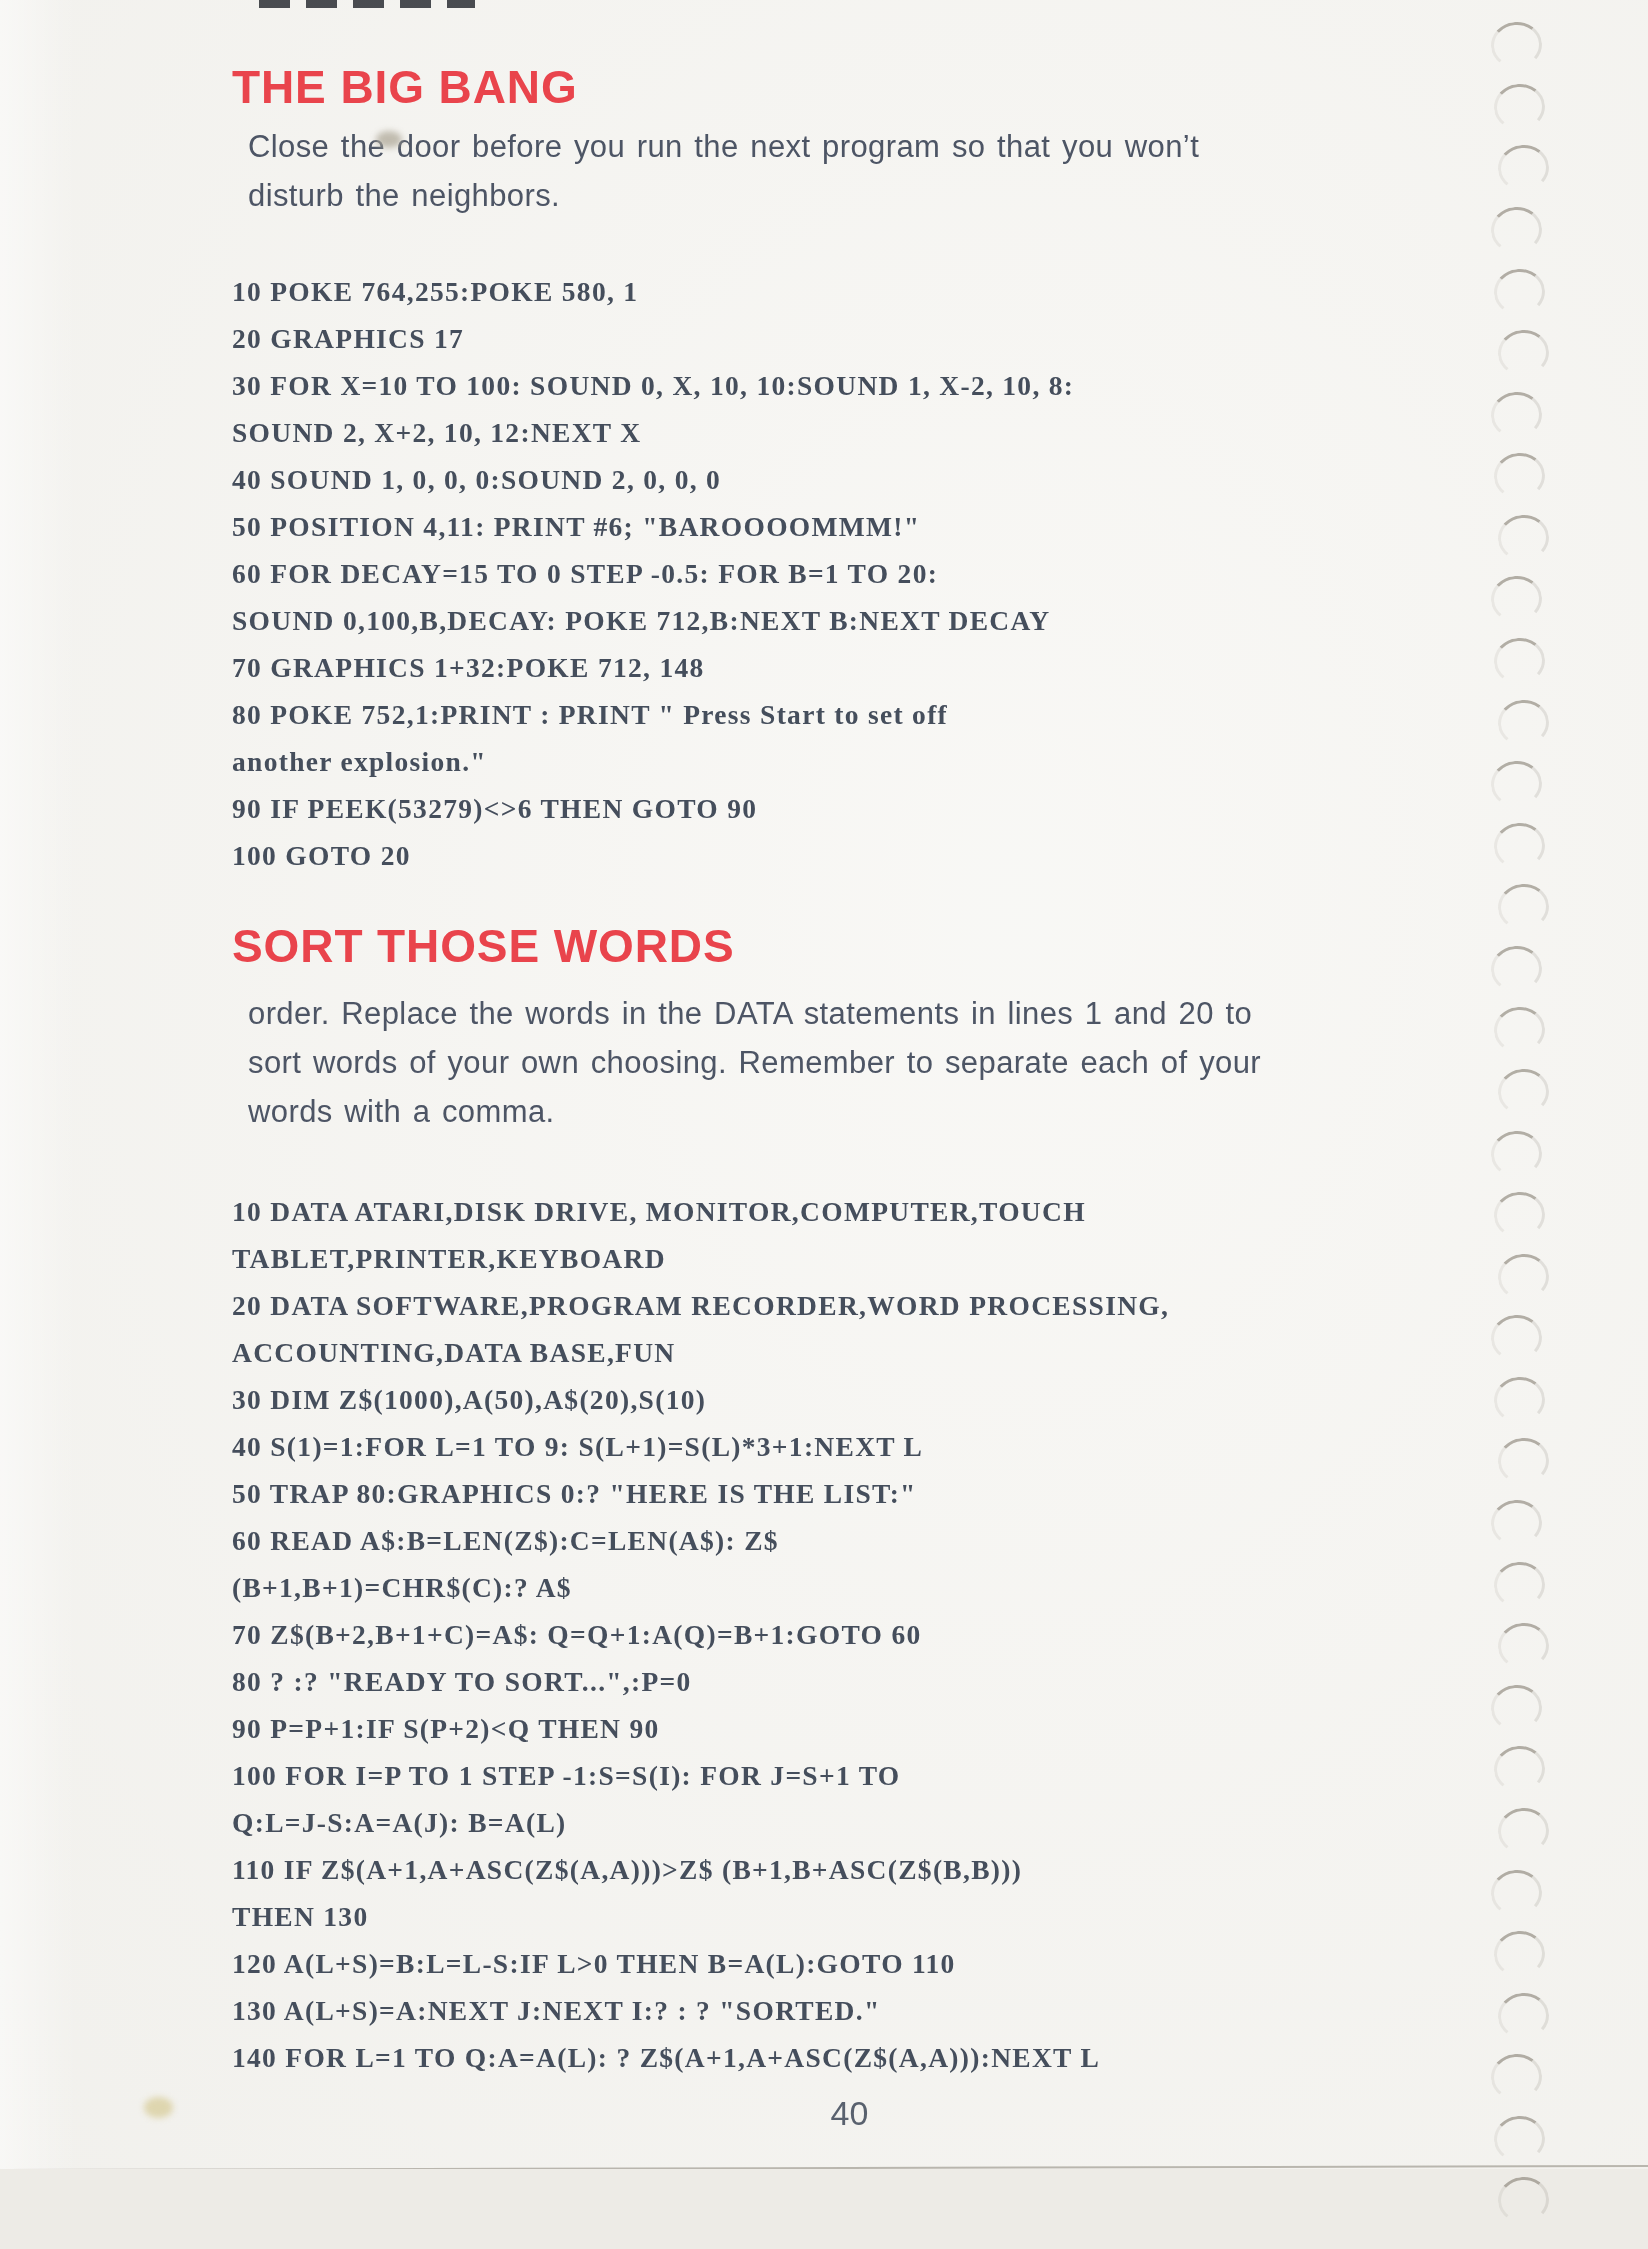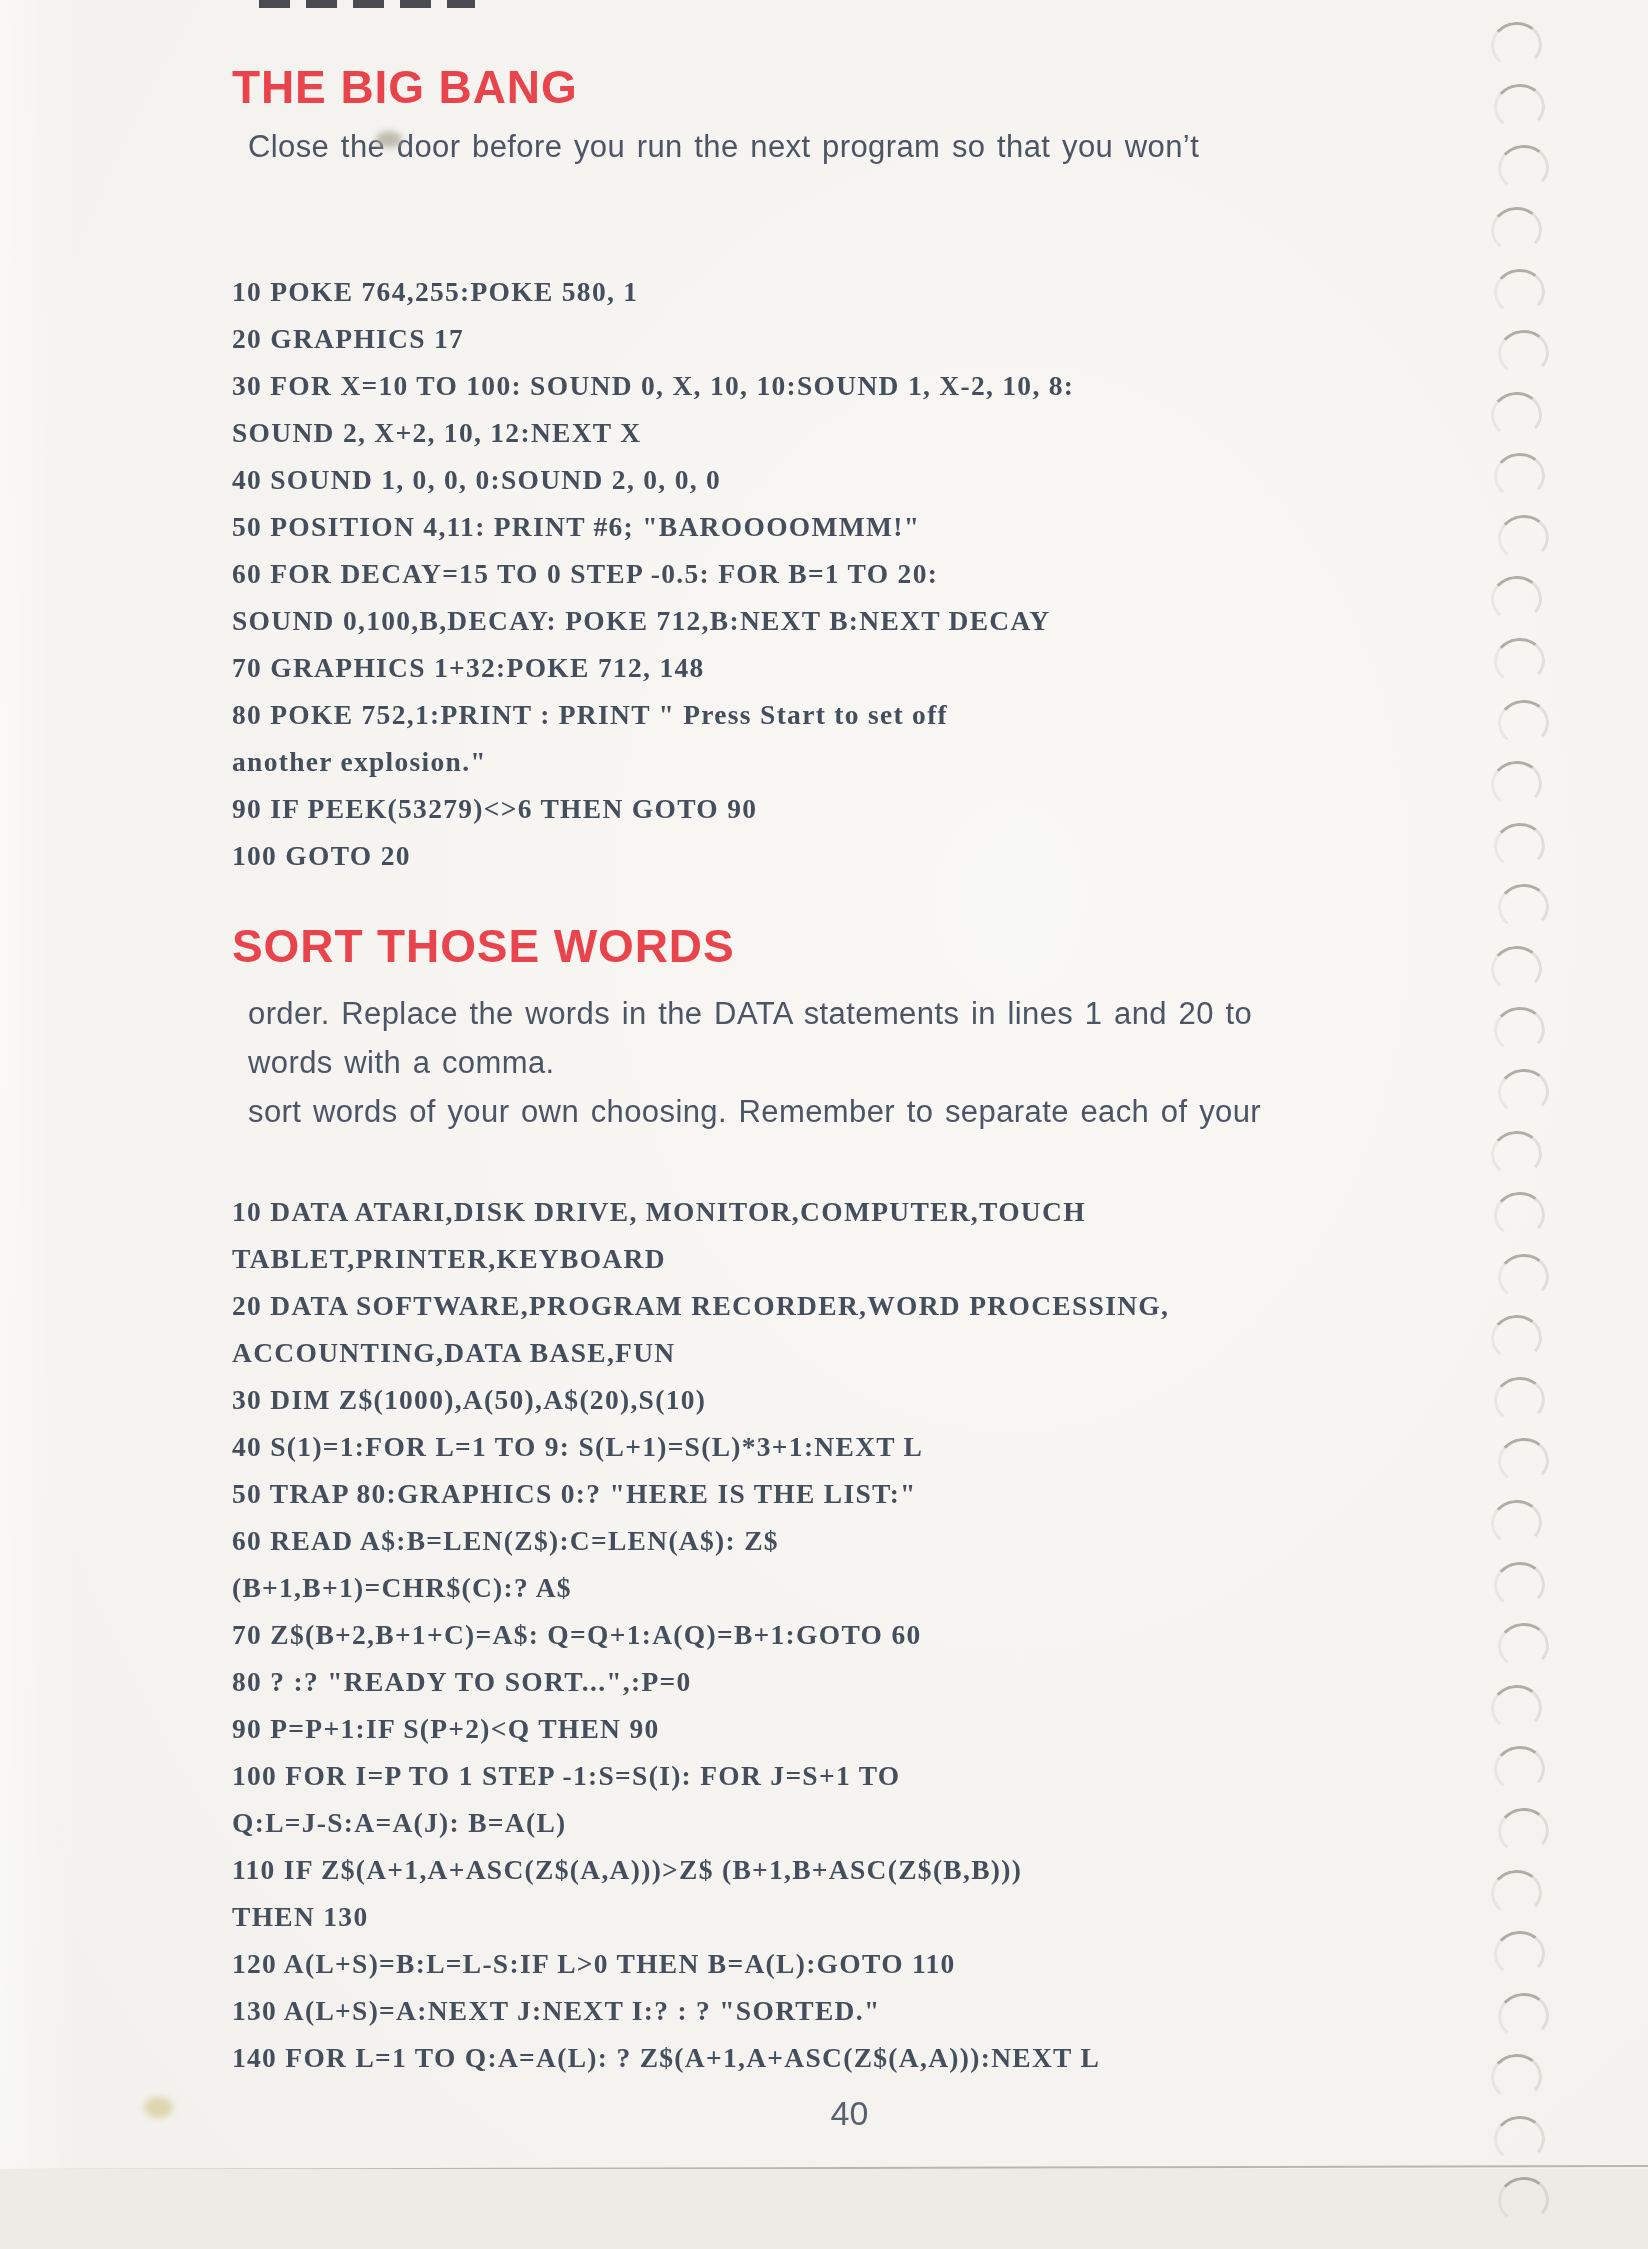--- a/index.html
+++ b/index.html
@@ -86,30 +86,31 @@
 <body>
 
 <div class="page">
 
   <div class="top-fragment"></div>
 
   <div class="section sec1">
     <div class="heading">THE BIG BANG</div>
     <div class="intro">
         <div class="intro-line">Close the door before you run the next program so that you won’t</div>
+        <div class="intro-line">disturb the neighbors.</div>
       </div>
     <div class="codeblock"><div class="code-line">10 POKE 764,255:POKE 580, 1</div><div class="code-line">20 GRAPHICS 17</div><div class="code-line">30 FOR X=10 TO 100: SOUND 0, X, 10, 10:SOUND 1, X-2, 10, 8:</div><div class="code-line">SOUND 2, X+2, 10, 12:NEXT X</div><div class="code-line">40 SOUND 1, 0, 0, 0:SOUND 2, 0, 0, 0</div><div class="code-line">50 POSITION 4,11: PRINT #6; "BAROOOOMMM!"</div><div class="code-line">60 FOR DECAY=15 TO 0 STEP -0.5: FOR B=1 TO 20:</div><div class="code-line">SOUND 0,100,B,DECAY: POKE 712,B:NEXT B:NEXT DECAY</div><div class="code-line">70 GRAPHICS 1+32:POKE 712, 148</div><div class="code-line">80 POKE 752,1:PRINT : PRINT " Press Start to set off</div><div class="code-line">another explosion."</div><div class="code-line">90 IF PEEK(53279)&lt;&gt;6 THEN GOTO 90</div><div class="code-line">100 GOTO 20</div></div>
   </div>
 
   <div class="section sec2">
     <div class="heading">SORT THOSE WORDS</div>
     <div class="intro">
         <div class="intro-line">order. Replace the words in the DATA statements in lines 1 and 20 to</div>
+        <div class="intro-line">sort words of your own choosing. Remember to separate each of your</div>
         <div class="intro-line">words with a comma.</div>
-        <div class="intro-line">sort words of your own choosing. Remember to separate each of your</div>
       </div>
     <div class="codeblock"><div class="code-line">10 DATA ATARI,DISK DRIVE, MONITOR,COMPUTER,TOUCH</div><div class="code-line">TABLET,PRINTER,KEYBOARD</div><div class="code-line">20 DATA SOFTWARE,PROGRAM RECORDER,WORD PROCESSING,</div><div class="code-line">ACCOUNTING,DATA BASE,FUN</div><div class="code-line">30 DIM Z$(1000),A(50),A$(20),S(10)</div><div class="code-line">40 S(1)=1:FOR L=1 TO 9: S(L+1)=S(L)*3+1:NEXT L</div><div class="code-line">50 TRAP 80:GRAPHICS 0:? "HERE IS THE LIST:"</div><div class="code-line">60 READ A$:B=LEN(Z$):C=LEN(A$): Z$</div><div class="code-line">(B+1,B+1)=CHR$(C):? A$</div><div class="code-line">70 Z$(B+2,B+1+C)=A$: Q=Q+1:A(Q)=B+1:GOTO 60</div><div class="code-line">80 ? :? "READY TO SORT...",:P=0</div><div class="code-line">90 P=P+1:IF S(P+2)&lt;Q THEN 90</div><div class="code-line">100 FOR I=P TO 1 STEP -1:S=S(I): FOR J=S+1 TO</div><div class="code-line">Q:L=J-S:A=A(J): B=A(L)</div><div class="code-line">110 IF Z$(A+1,A+ASC(Z$(A,A)))&gt;Z$ (B+1,B+ASC(Z$(B,B)))</div><div class="code-line">THEN 130</div><div class="code-line">120 A(L+S)=B:L=L-S:IF L&gt;0 THEN B=A(L):GOTO 110</div><div class="code-line">130 A(L+S)=A:NEXT J:NEXT I:? : ? "SORTED."</div><div class="code-line">140 FOR L=1 TO Q:A=A(L): ? Z$(A+1,A+ASC(Z$(A,A))):NEXT L</div></div>
   </div>
 
   <div class="smudge smudge-door"></div>
   <div class="smudge smudge-corner"></div>
 
   <div class="page-number">40</div>
 
   <div class="bottom-edge-line"></div>

